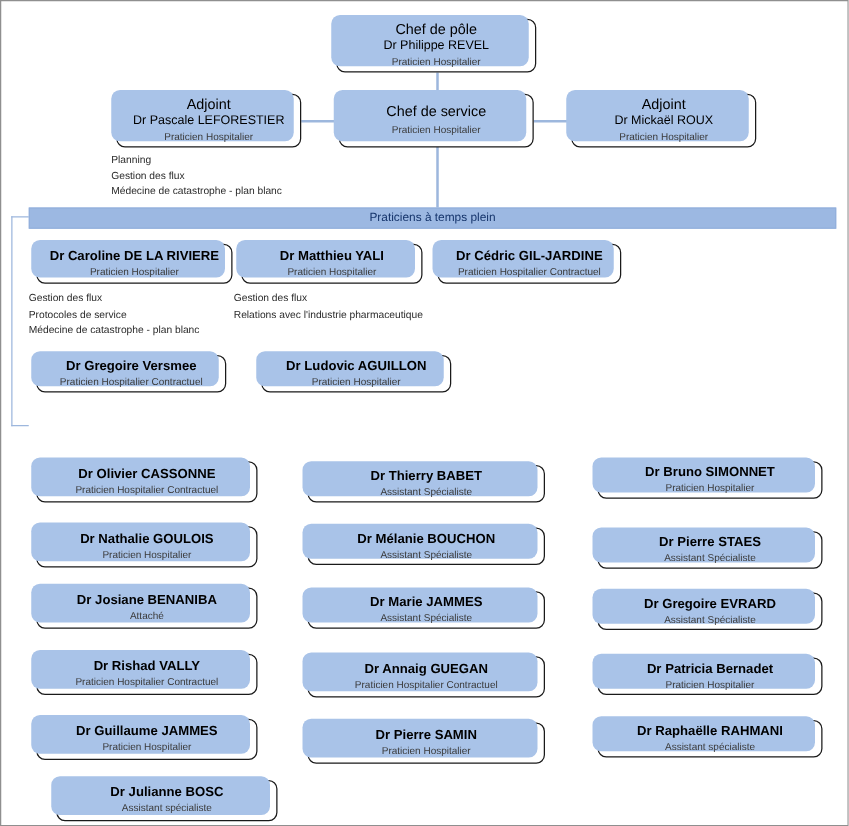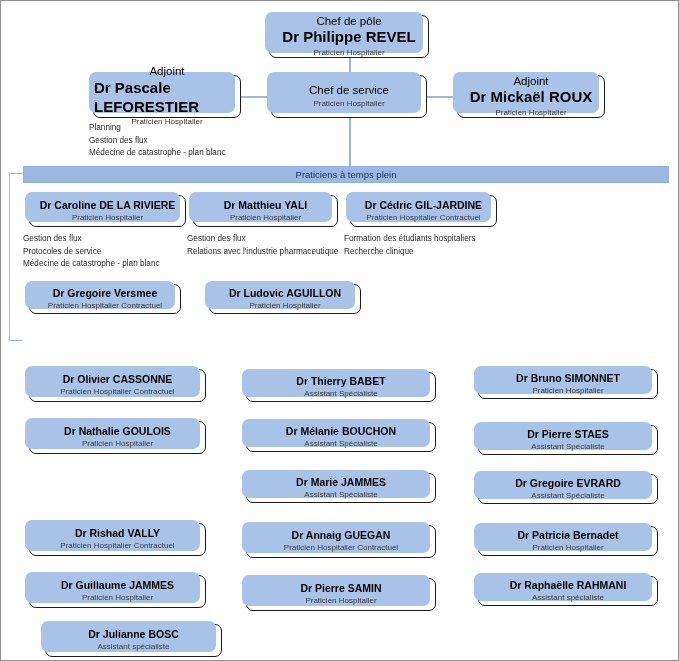--- a/index.html
+++ b/index.html
@@ -46,22 +46,22 @@
   .node .title{
     font-size:10.5px;
     color:#000000;
     line-height:1.2;
   }
   .node .title.big{
     font-size:11.5px;
     font-weight:400;
   }
   .node .name{
-    font-size:15px;
-    font-weight:700;
+    font-size:10px;
+    font-weight:400;
     color:#000;
     line-height:1.25;
   }
   .node .name.bold{
     font-weight:bold;
     font-size:10.5px;
   }
   .node .grade{
     font-size:8px;
     color:#3a3a3a;
@@ -165,40 +165,42 @@
     <span class="name bold">Dr Matthieu YALI</span>
     <span class="grade">Praticien Hospitalier</span>
   </div>
   <div class="duties" style="left:186px; top:232px; width:190px;">Gestion des flux
 Relations avec l'industrie pharmaceutique</div>
 
   <div class="node" style="left:349px; top:194px; width:147px; height:32px;">
     <span class="name bold">Dr Cédric GIL-JARDINE</span>
     <span class="grade">Praticien Hospitalier Contractuel</span>
   </div>
-  <div class="duties" style="left:343px; top:232px; width:200px;">Formation des étudiants hospitaliers
-Recherche clinique</div>
 
   <div class="node" style="left:28px; top:283px; width:152px; height:30px;">
     <span class="name bold">Dr Gregoire Versmee</span>
     <span class="grade">Praticien Hospitalier Contractuel</span>
   </div>
   <div class="node" style="left:208px; top:283px; width:152px; height:30px;">
     <span class="name bold">Dr Ludovic AGUILLON</span>
     <span class="grade">Praticien Hospitalier</span>
   </div>
 
 
   <div class="node" style="left:28px; top:368px; width:177px; height:33px;">
     <span class="name bold">Dr Olivier CASSONNE</span>
     <span class="grade">Praticien Hospitalier Contractuel</span>
   </div>
   <div class="node" style="left:28px; top:420px; width:177px; height:33px;">
     <span class="name bold">Dr Nathalie GOULOIS</span>
     <span class="grade">Praticien Hospitalier</span>
+  </div>
+  <div class="node" style="left:28px; top:469px; width:177px; height:33px;">
+    <span class="name bold">Dr Josiane BENANIBA</span>
+    <span class="grade">Attaché</span>
   </div>
   <div class="node" style="left:28px; top:522px; width:177px; height:33px;">
     <span class="name bold">Dr Rishad VALLY</span>
     <span class="grade">Praticien Hospitalier Contractuel</span>
   </div>
   <div class="node" style="left:28px; top:574px; width:177px; height:33px;">
     <span class="name bold">Dr Guillaume JAMMES</span>
     <span class="grade">Praticien Hospitalier</span>
   </div>
   <div class="node" style="left:44px; top:623px; width:177px; height:33px;">

